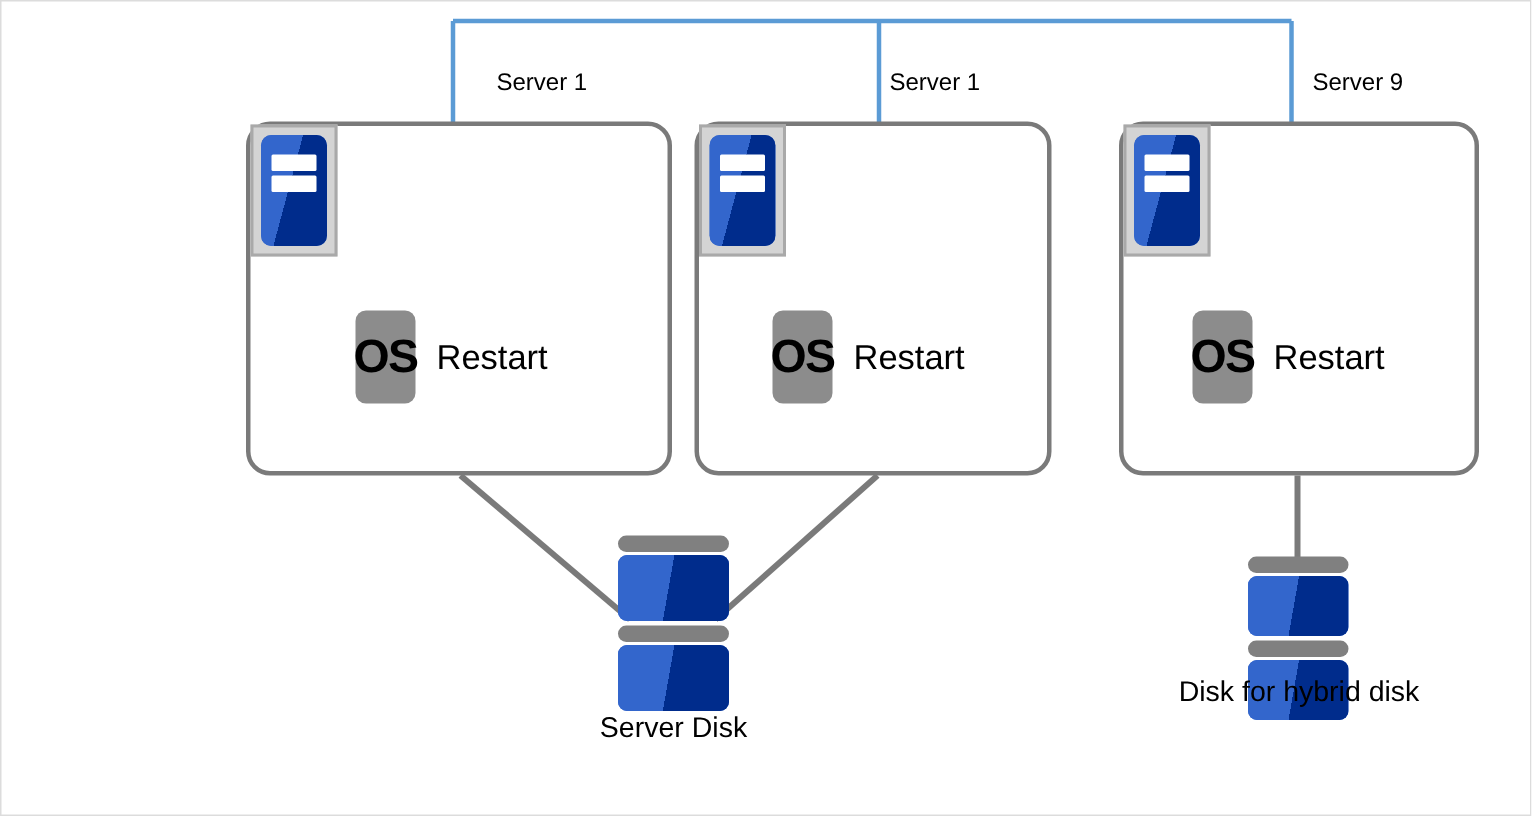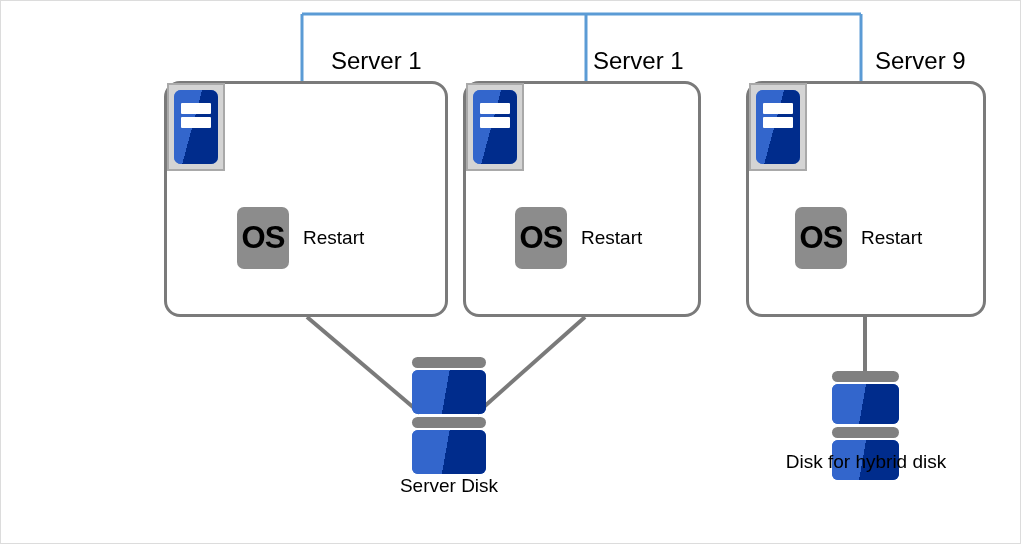--- a/index.html
+++ b/index.html
@@ -75,44 +75,44 @@
   .srv-bar.b1 { top: 17%; }
   .srv-bar.b2 { top: 36%; }
 
   
   .os-row {
     position: absolute;
     display: flex;
     align-items: center;
   }
   .os-badge {
-    width: 52px;
+    width: 40px;
     height: 62px;
     background: #8c8c8c;
     border-radius: 7px;
     display: flex;
     align-items: center;
     justify-content: center;
     color: #000000;
     font-size: 31px;
     font-weight: bold;
     letter-spacing: -1px;
     font-family: "Liberation Sans", sans-serif;
   }
   .restart-label {
     margin-left: 14px;
-    font-size: 19px;
+    font-size: 23px;
     color: #000000;
     white-space: nowrap;
   }
 
   
   .server-name {
     position: absolute;
-    font-size: 24px;
+    font-size: 16px;
     color: #000000;
     white-space: nowrap;
   }
 
   
   .disk {
     position: absolute;
   }
   .disk-platter {
     height: 11px;

